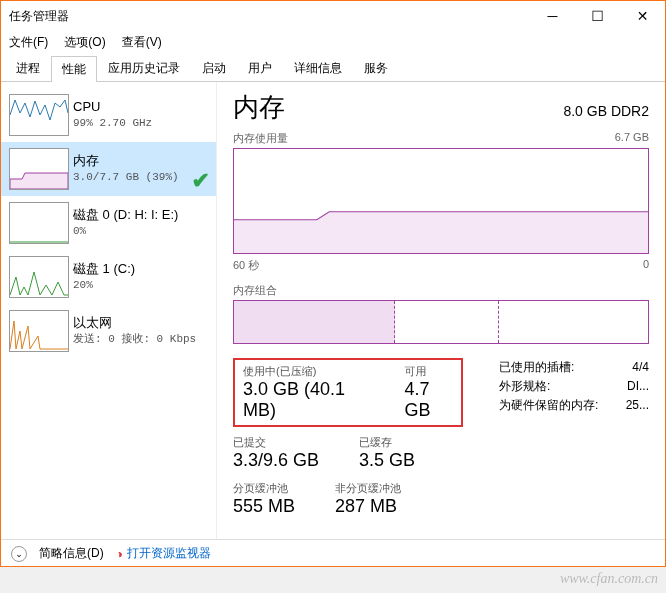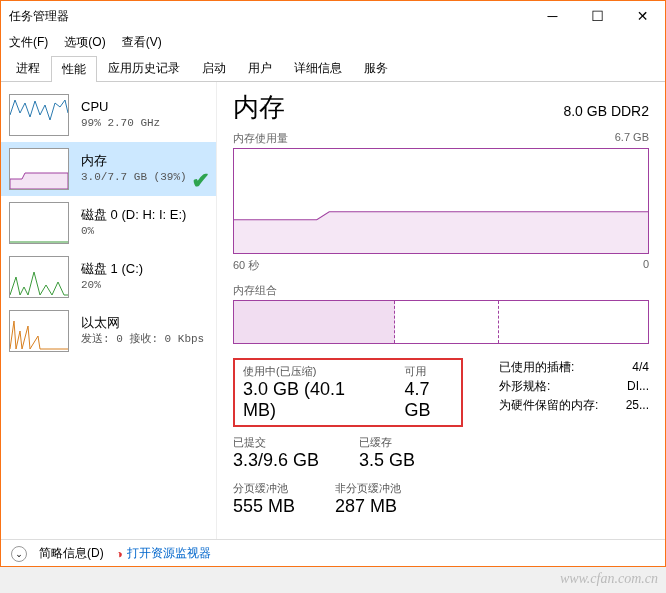--- a/index.html
+++ b/index.html
@@ -9,21 +9,21 @@
 .titlebar-title { flex: 1; }
 .titlebar-controls { display: flex; }
 .titlebar-btn { width: 45px; height: 30px; display: flex; align-items: center; justify-content: center; font-size: 14px; cursor: pointer; }
 .menubar { height: 22px; display: flex; align-items: center; padding-left: 4px; font-size: 12px; gap: 8px; }
 .menubar-item { padding: 2px 4px; cursor: pointer; }
 .tabs { display: flex; border-bottom: 1px solid #ccc; font-size: 12px; padding-left: 4px; margin-top: 2px; }
 .tab { padding: 4px 10px; cursor: pointer; border: 1px solid transparent; border-bottom: none; }
 .tab.active { background: #fff; border-color: #ccc; position: relative; top: 1px; }
 .content { display: flex; height: calc(100% - 30px - 22px - 28px - 28px); }
 .sidebar { width: 215px; overflow-y: auto; padding: 6px 0; }
-.sidebar-item { display: flex; align-items: center; padding: 6px 8px; cursor: pointer; gap: 12px; position: relative; }
+.sidebar-item { display: flex; align-items: center; padding: 6px 8px; cursor: pointer; gap: 4px; position: relative; }
 .sidebar-item.active { background: #cce8ff; }
 .thumb { width: 60px; height: 42px; border: 1px solid #999; background: #fff; position: relative; flex-shrink: 0; }
 .sidebar-text { font-size: 12px; line-height: 1.4; }
 .sidebar-title { font-size: 13px; }
 .sidebar-sub { font-size: 11px; color: #555; font-family: Liberation Mono, monospace; }
 .checkmark { position: absolute; right: 6px; bottom: 2px; color: #2ea44f; font-size: 22px; font-weight: bold; }
 .main { flex: 1; padding: 8px 16px; border-left: 1px solid #eee; overflow: hidden; }
 .main-header { display: flex; justify-content: space-between; align-items: baseline; margin-bottom: 6px; }
 .main-title { font-size: 26px; font-weight: 300; }
 .main-total { font-size: 14px; }

